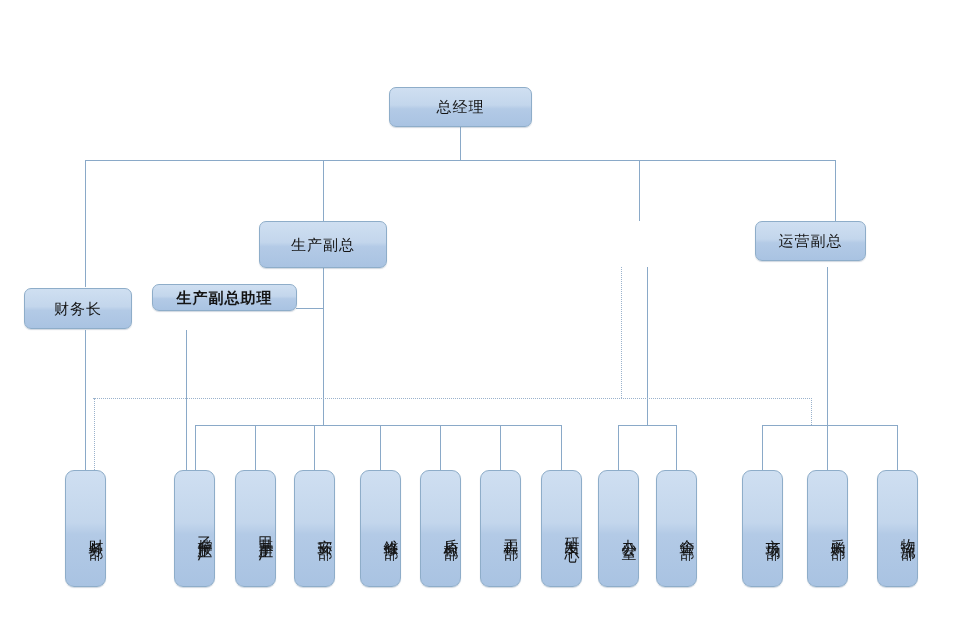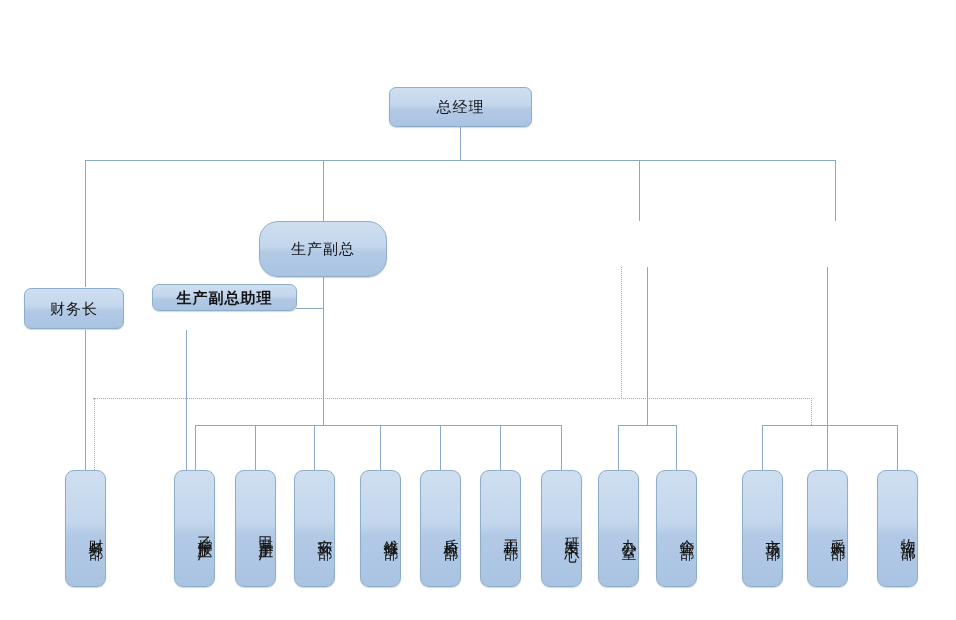--- a/index.html
+++ b/index.html
@@ -85,23 +85,24 @@
   <div class="ln lnv" style="left:827px;top:425px;height:45px;"></div>
   <div class="ln lnv" style="left:897px;top:425px;height:45px;"></div>
 
   <div class="ln dv" style="left:621px;top:267px;height:131px;"></div>
   <div class="ln dh" style="left:93px;top:398px;width:719px;"></div>
   <div class="ln dv" style="left:94px;top:398px;height:72px;"></div>
   <div class="ln dv" style="left:811px;top:398px;height:27px;"></div>
 
   <div class="node h" style="left:389px;top:87px;width:143px;height:40px;">总经理</div>
 
-  <div class="node h" style="left:259px;top:221px;width:128px;height:56px;border-radius:19px;">生产副总</div>
+  <div class="node h" style="left:259px;top:221px;width:128px;height:47px;">生产副总</div>
+  <div class="node h" style="left:755px;top:221px;width:111px;height:40px;">运营副总</div>
 
-  <div class="node h" style="left:24px;top:288px;width:100px;height:41px;">财务长</div>
+  <div class="node h" style="left:24px;top:288px;width:108px;height:41px;">财务长</div>
   <div class="node h" style="left:152px;top:284px;width:145px;height:27px;font-weight:bold;">生产副总助理</div>
 
   <div class="node v" style="left:65px;top:470px;width:41px;height:117px;">财务部</div>
 
   <div class="node v" style="left:174px;top:470px;width:41px;height:117px;">乙撑胺工厂</div>
   <div class="node v" style="left:235px;top:470px;width:41px;height:117px;">甲基肼工厂</div>
   <div class="node v" style="left:294px;top:470px;width:41px;height:117px;">安环部</div>
   <div class="node v" style="left:360px;top:470px;width:41px;height:117px;">维修部</div>
   <div class="node v" style="left:420px;top:470px;width:41px;height:117px;">质检部</div>
   <div class="node v" style="left:480px;top:470px;width:41px;height:117px;">工程部</div>

